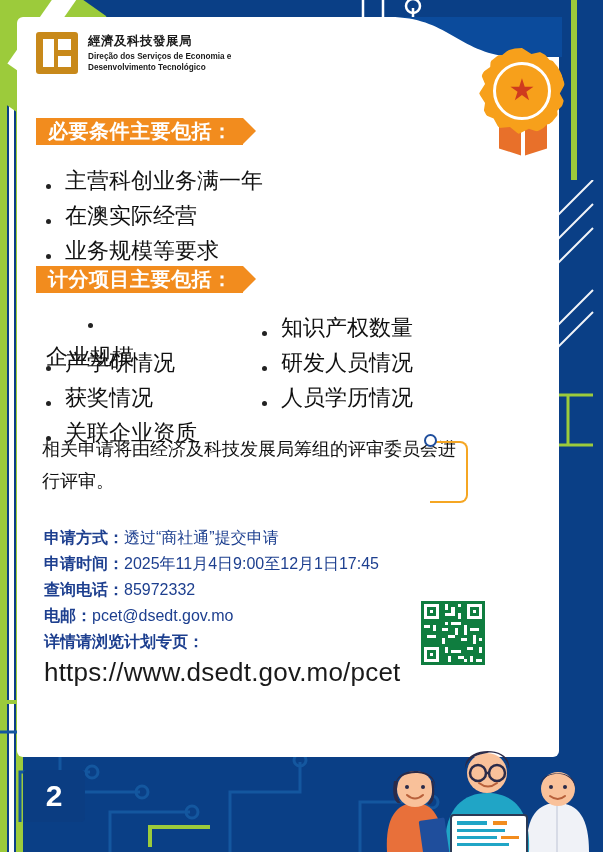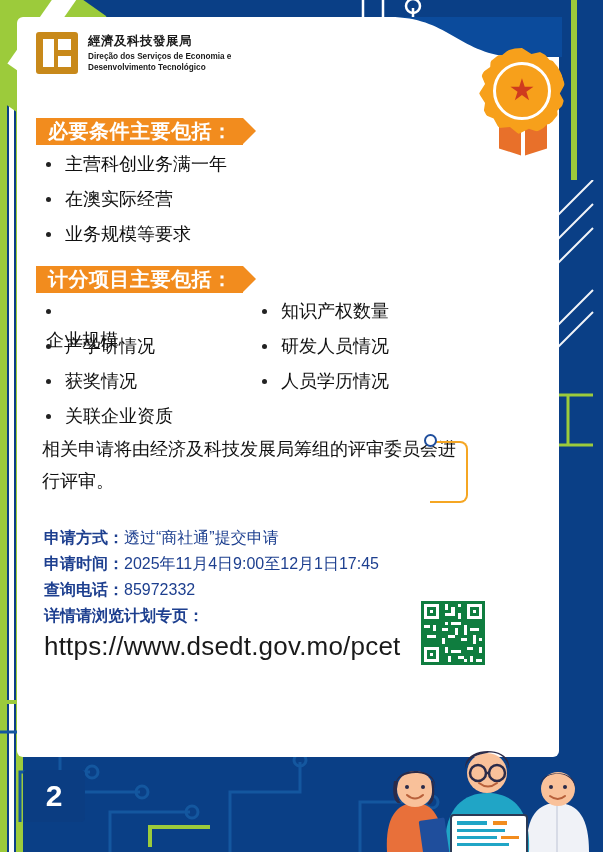--- a/index.html
+++ b/index.html
@@ -126,22 +126,22 @@
     content: "";
     position: absolute; right: -13px; top: 0;
     border-left: 13px solid #f28c1e;
     border-top: 13.5px solid transparent;
     border-bottom: 13.5px solid transparent;
   }
 
   
   .bullet-row {
     position: absolute;
-    display: flex; align-items: flex-start; gap: 14px;
-    font-size: 18px; color: #111; font-weight: 500;
+    display: flex; align-items: center; gap: 14px;
+    font-size: 22px; color: #111; font-weight: 500; margin-top: 14px;
   }
   .dot {
     width: 5px; height: 5px; border-radius: 50%;
     background: #222; margin-top: 10px; flex: none;
   }
 
   
   .para {
     position: absolute;
     left: 42px; top: 434px; width: 420px;
@@ -347,20 +347,24 @@
       <span class="info-label">申请方式：</span>
       <span class="info-value">透过“商社通”提交申请</span>
     </div>
     <div class="info-row">
       <span class="info-label">申请时间：</span>
       <span class="info-value">2025年11月4日9:00至12月1日17:45</span>
     </div>
     <div class="info-row">
       <span class="info-label">查询电话：</span>
       <span class="info-value">85972332</span>
+    </div>
+    <div class="info-row">
+      <span class="info-label">电邮：</span>
+      <span class="info-value">pcet@dsedt.gov.mo</span>
     </div>
     <div class="info-row">
       <span class="info-label">详情请浏览计划专页：</span>
     </div>
     <div class="url">https://www.dsedt.gov.mo/pcet</div>
   </div>
 
   <div class="qr">
     <svg width="64" height="64" viewBox="0 0 21 21" shape-rendering="crispEdges">
       <rect width="21" height="21" fill="#0f7d3f"></rect>

